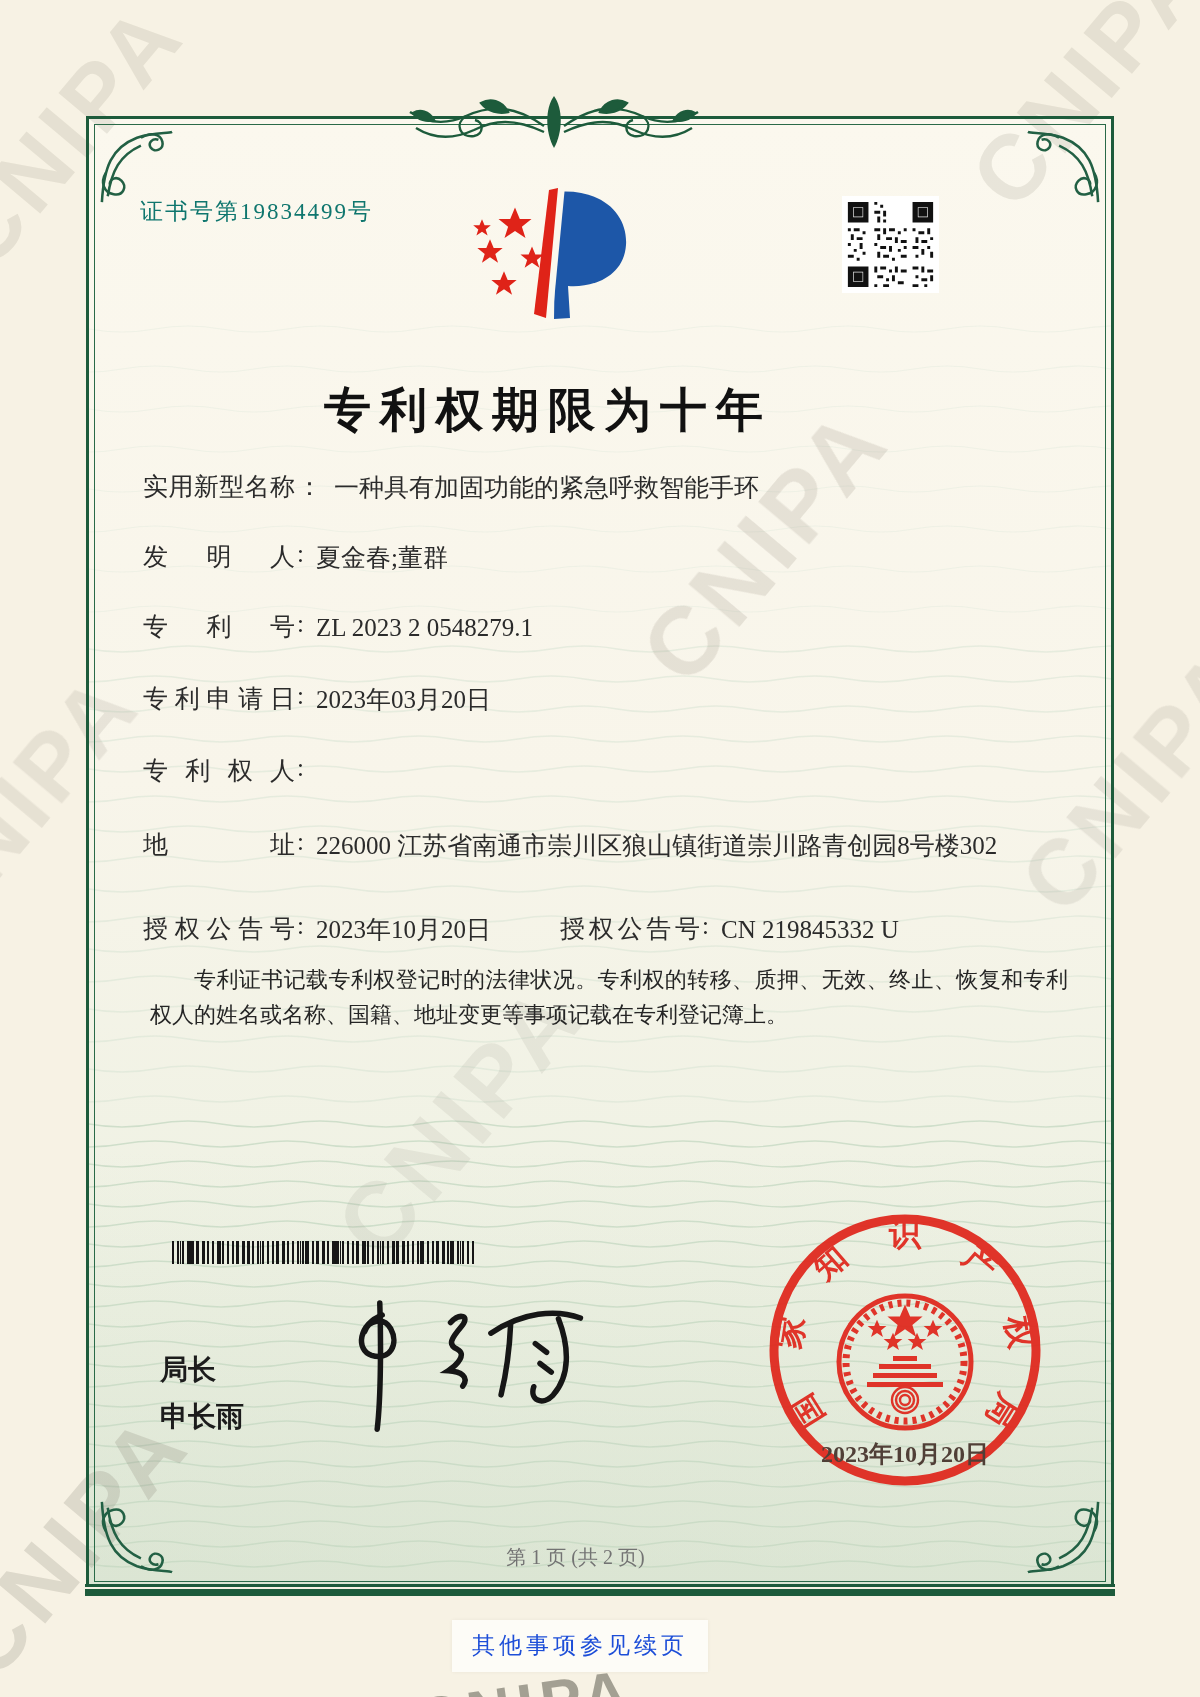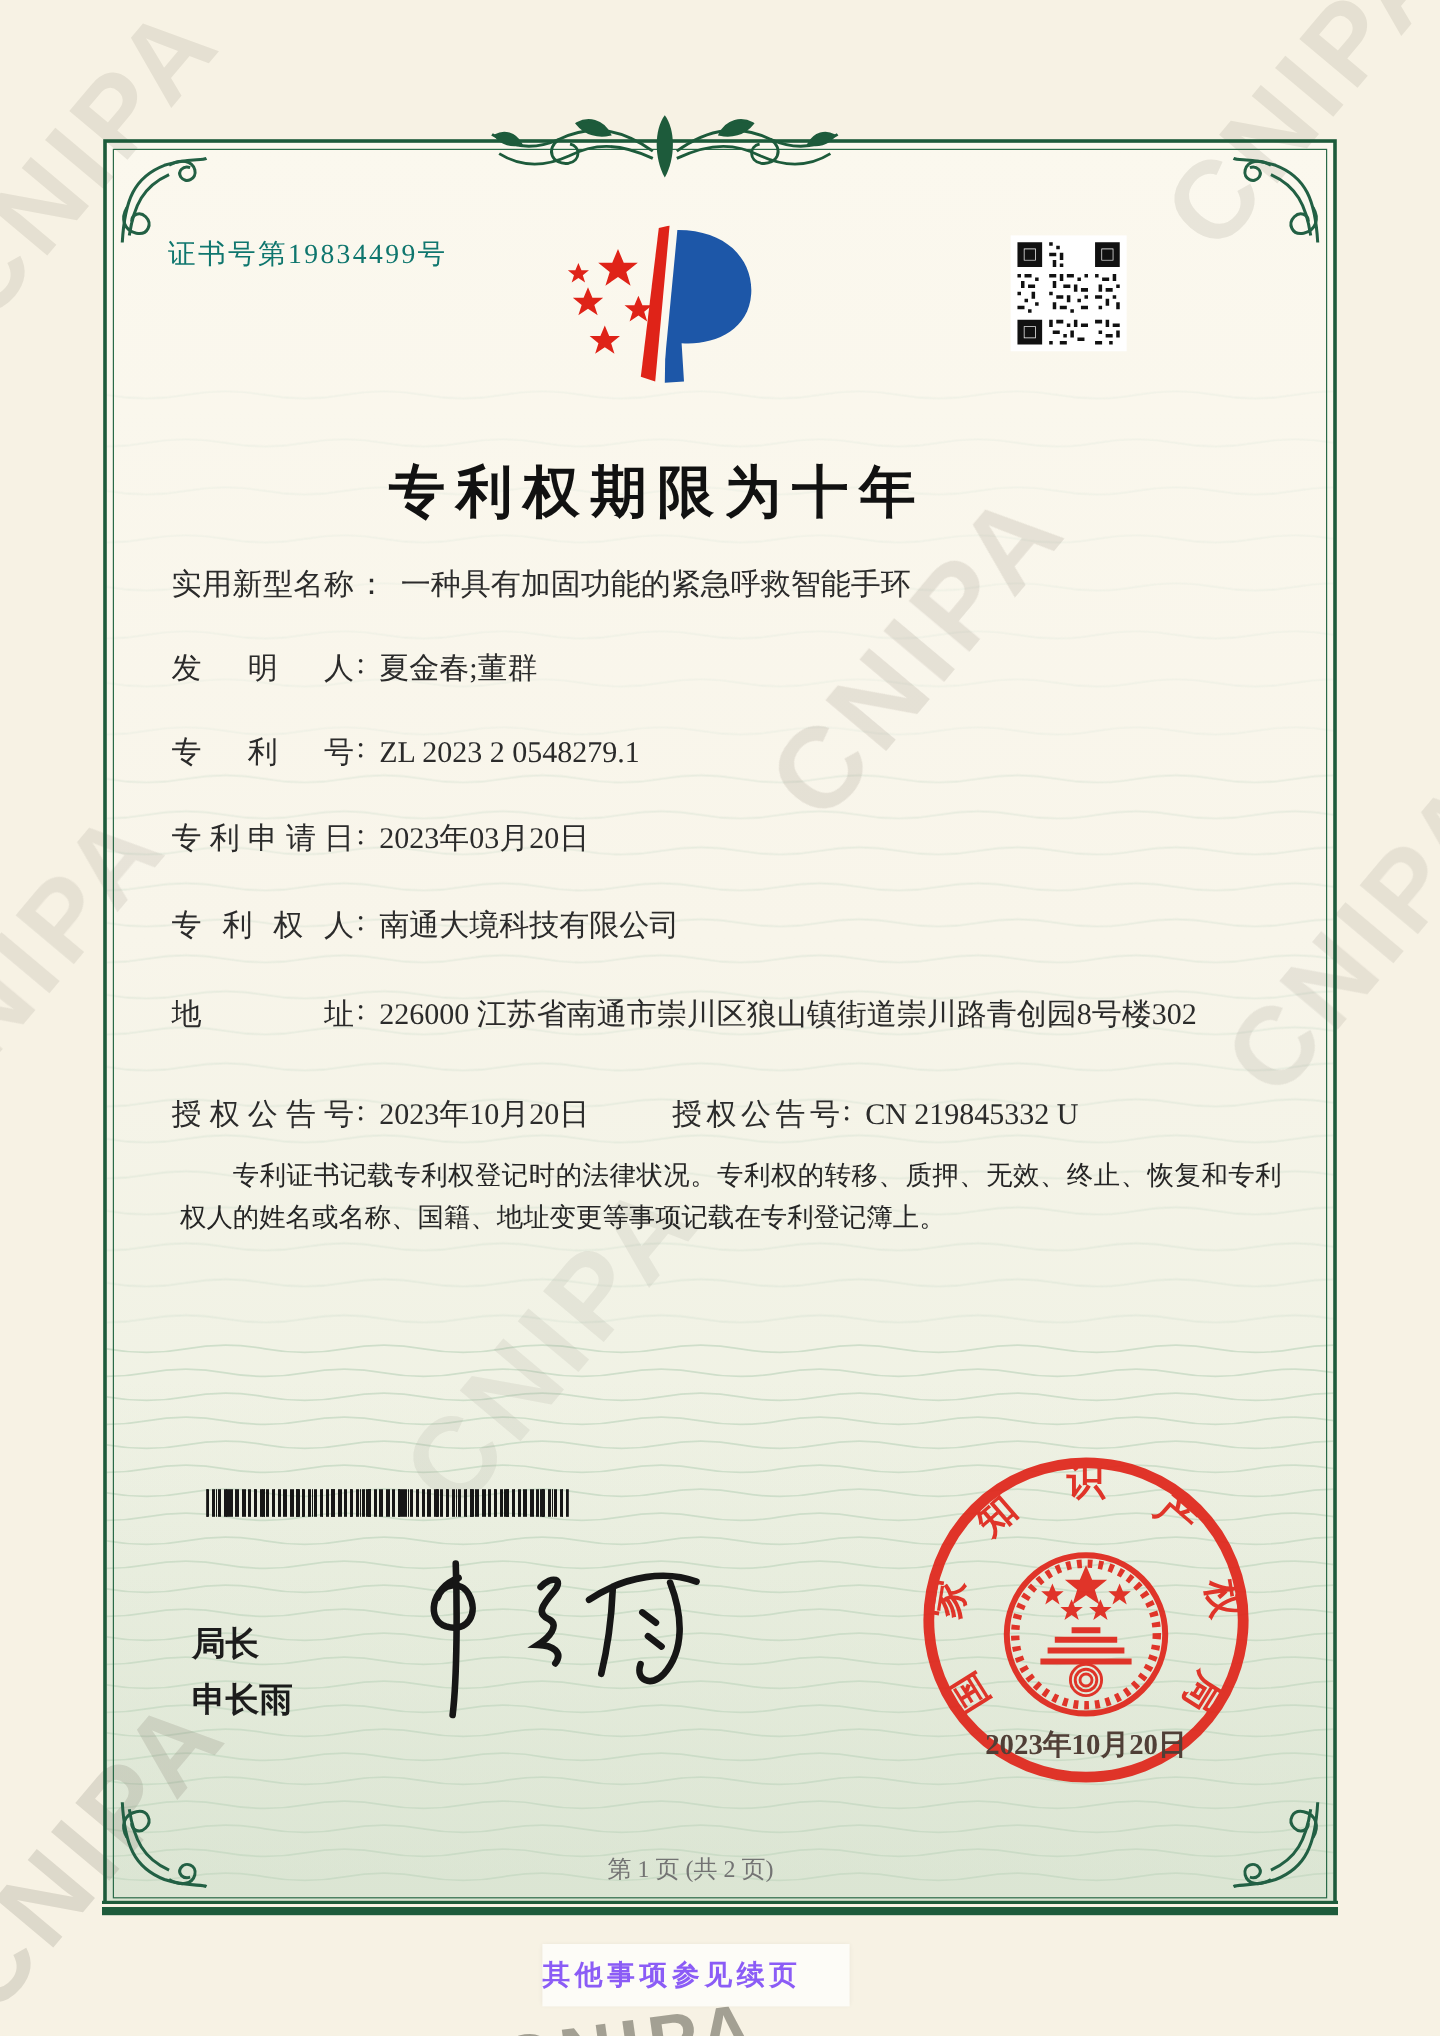--- a/index.html
+++ b/index.html
@@ -28,21 +28,21 @@
   .barcode{position:absolute;left:172px;top:1241px;width:302px;height:23px;
     background-image:repeating-linear-gradient(90deg,#161616 0 2px,transparent 2px 5px),
                      repeating-linear-gradient(90deg,#161616 0 1px,transparent 1px 8px),
                      repeating-linear-gradient(90deg,transparent 0 17px,#161616 17px 20px,transparent 20px 29px);}
   .signatory{position:absolute;left:160px;top:1346px;font-family:"Liberation Sans","DejaVu Sans",sans-serif;
              font-size:28px;font-weight:600;color:#1c1c1c;line-height:47px;}
   .signature{position:absolute;left:340px;top:1292px;}
   .sealwrap{position:absolute;left:745px;top:1190px;}
   .pagefooter{position:absolute;left:88px;top:1544px;width:975px;text-align:center;font-size:20px;color:#737373;}
   .contbox{position:absolute;left:452px;top:1620px;width:256px;height:52px;line-height:52px;background:#fdfcf7;
-           font-size:23px;color:#8b5cf6;letter-spacing:4px;box-shadow:0 0 4px rgba(0,0,0,.05);font-weight:bold;}
+           text-align:center;font-size:23px;color:#1d4ed8;letter-spacing:4px;box-shadow:0 0 4px rgba(0,0,0,.05);}
   .corner{position:absolute;width:78px;height:78px;color:#226044;}
   .topornament{position:absolute;left:394px;top:90px;color:#1d5b3b;}
   .greenfade{position:absolute;left:89px;top:1150px;width:1022px;height:436px;
              background:linear-gradient(180deg,rgba(203,219,199,0) 0%,rgba(198,216,194,.35)100%);pointer-events:none;}
 </style>
 </head>
 <body>
 
 <div class="page">
 
@@ -210,21 +210,20 @@
         <span class="val">ZL 2023 2 0548279.1</span>
     </div>
     <div class="frow" style="top:212px">
       <span class="lbl">专利申请日</span>
         <span class="colon">:</span>
         <span class="val">2023年03月20日</span>
     </div>
     <div class="frow" style="top:284px">
       <span class="lbl">专利权人</span>
         <span class="colon">:</span>
-        <span class="val">南通大境科技有限公司</span>
     </div>
     <div class="frow" style="top:358px">
       <span class="lbl">地址</span>
         <span class="colon">:</span>
         <span class="val" style="width:700px">226000 江苏省南通市崇川区狼山镇街道崇川路青创园8号楼302</span>
     </div>
     <div class="frow" style="top:442px">
       <span class="lbl">授权公告号</span>
         <span class="colon">:</span>
         <span class="val">2023年10月20日</span>

